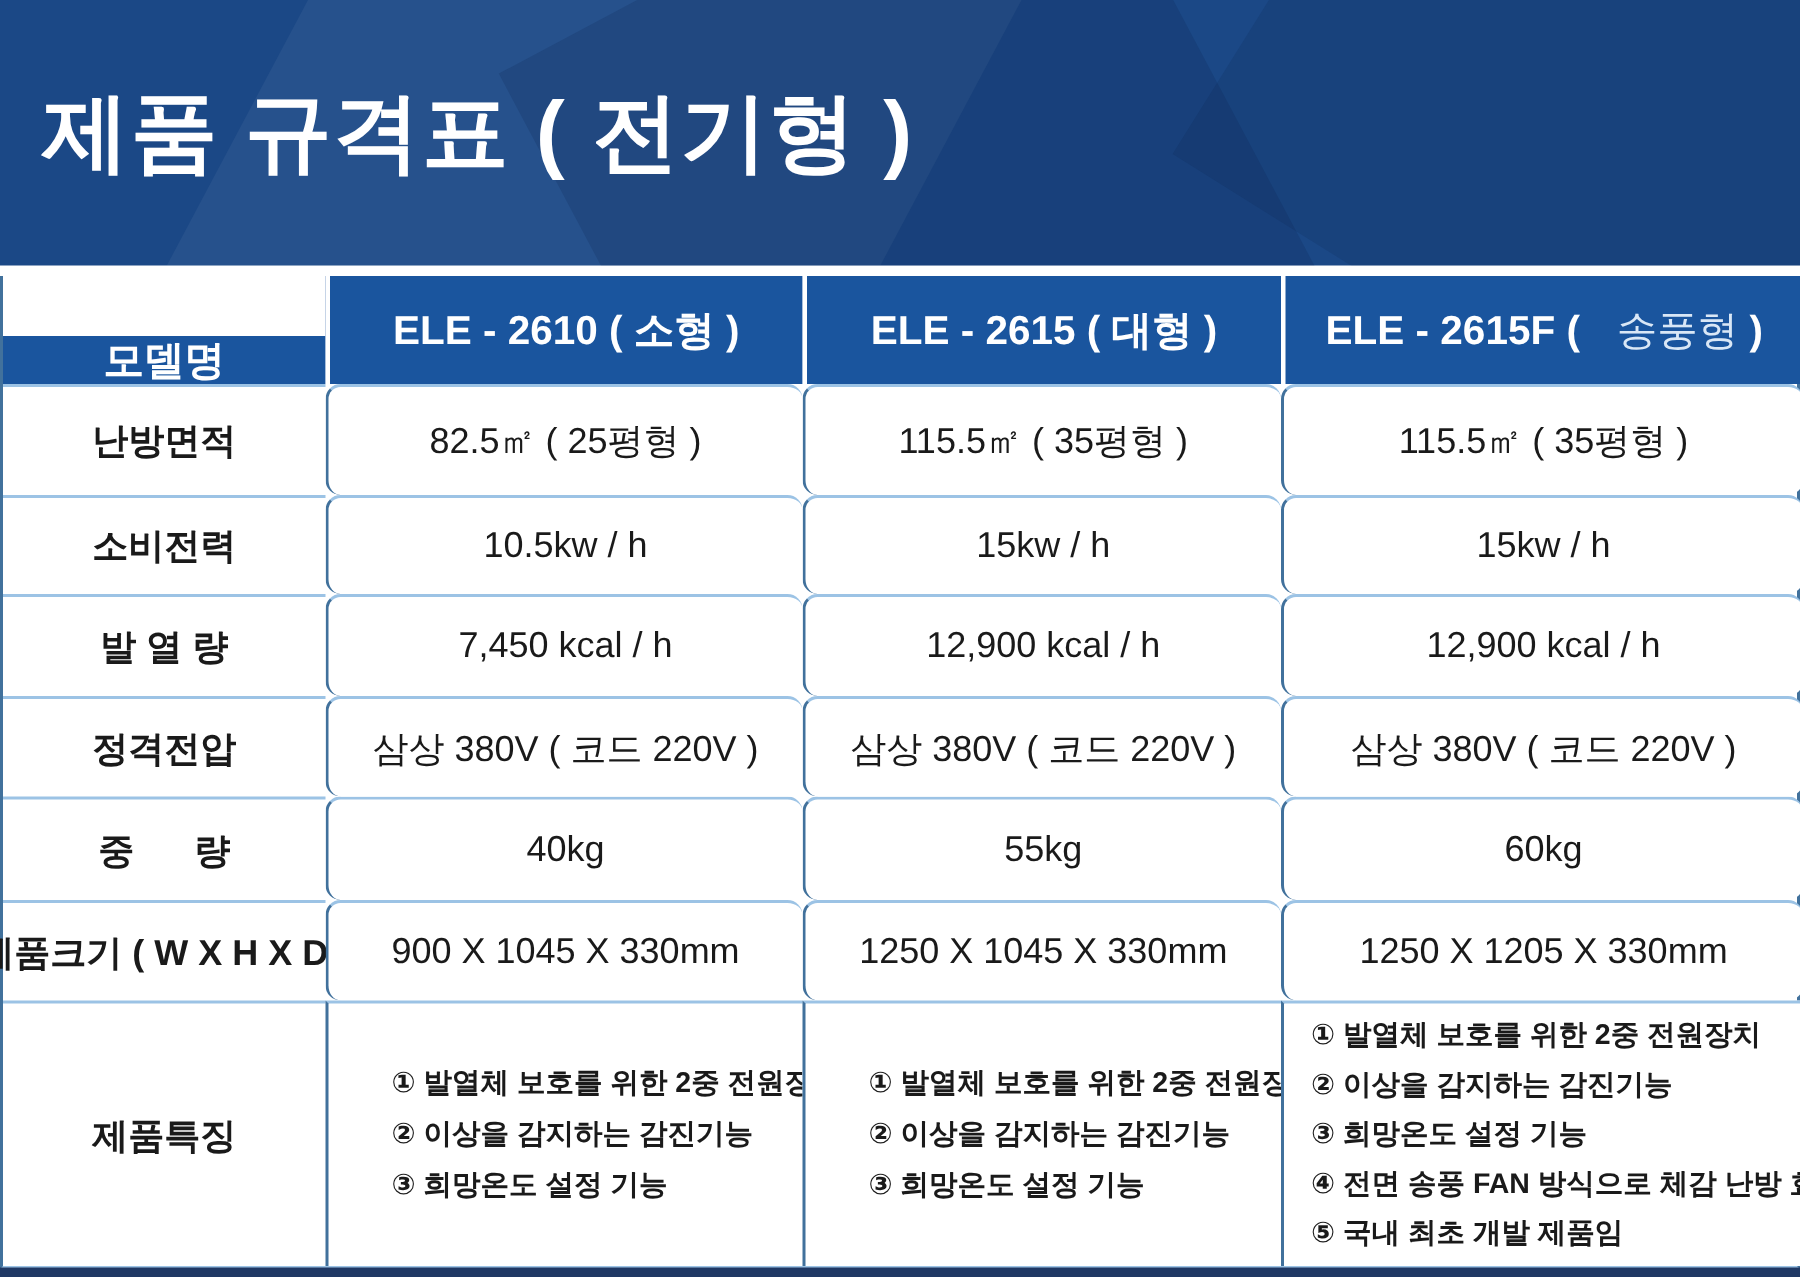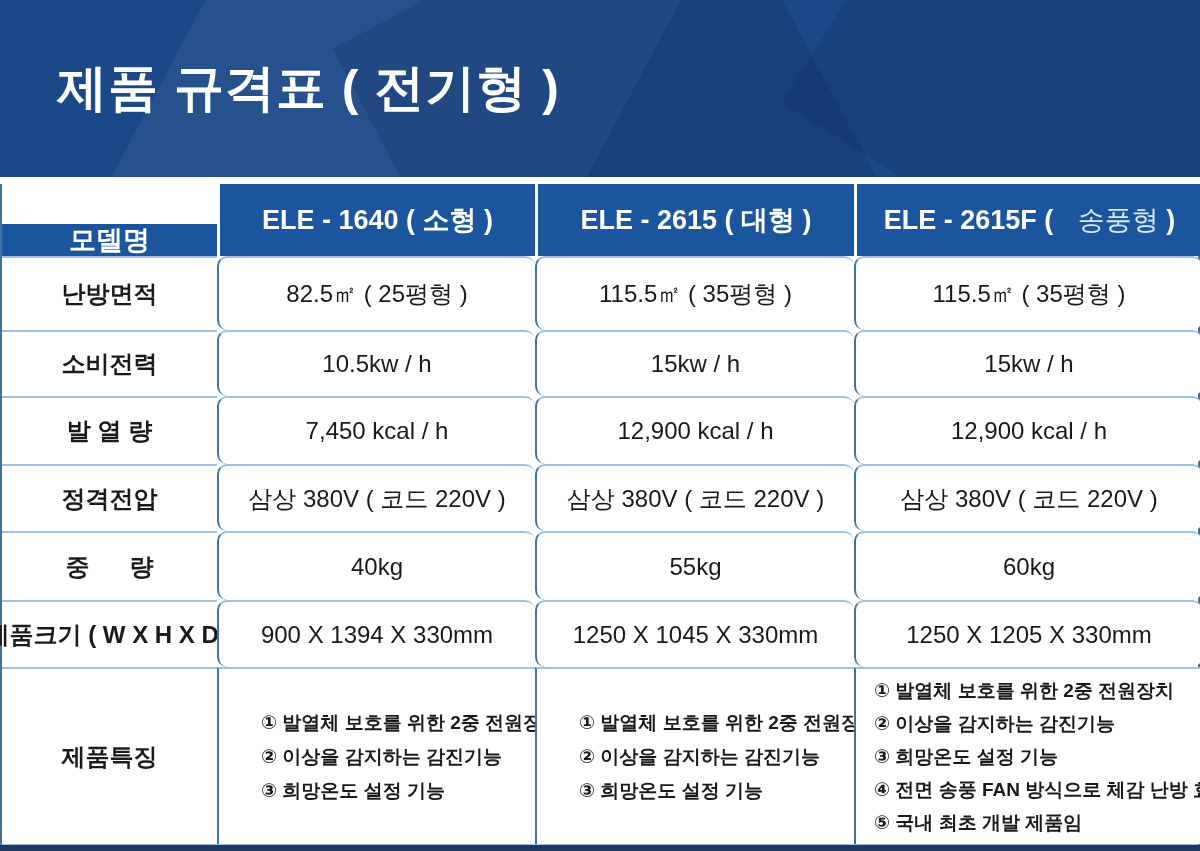--- a/index.html
+++ b/index.html
@@ -39,23 +39,23 @@
   }
   .shape-c {
     left: 880px; top: -240px;
     width: 520px; height: 520px;
     background: rgba(8,22,60,0.12);
     transform: rotate(32deg);
   }
   .banner-title {
     position: relative;
     z-index: 2;
-    padding-left: 57px;
+    padding-left: 28px;
     color: #ffffff;
-    font-size: 50px;
+    font-size: 58px;
     font-weight: 800;
     letter-spacing: 1px;
     white-space: pre;
   }
 
   
   .spec-table {
     position: absolute;
     left: 0; top: 184px;
     width: 1200px;
@@ -138,21 +138,21 @@
   <div class="banner">
     <div class="shape shape-a"></div>
     <div class="shape shape-b"></div>
     <div class="shape shape-c"></div>
     <div class="banner-title">제품 규격표 ( 전기형 )</div>
   </div>
 
   <div class="spec-table">
 
     <div class="cell head-cell first-col">모델명</div>
-    <div class="cell head-cell">ELE - 1640 ( 소형 )</div>
+    <div class="cell head-cell">ELE - 2610 ( 소형 )</div>
     <div class="cell head-cell">ELE - 2615 ( 대형 )</div>
     <div class="cell head-cell"><span>ELE - 2615F ( </span><span class="head-serif">송풍형</span><span> )</span></div>
 
     <div class="cell label-cell first-col">난방면적</div>
     <div class="cell value-cell">82.5㎡ ( 25평형 )</div>
     <div class="cell value-cell">115.5㎡ ( 35평형 )</div>
     <div class="cell value-cell">115.5㎡ ( 35평형 )</div>
 
     <div class="cell label-cell first-col">소비전력</div>
     <div class="cell value-cell">10.5kw / h</div>
@@ -168,21 +168,21 @@
     <div class="cell value-cell">삼상 380V ( 코드 220V )</div>
     <div class="cell value-cell">삼상 380V ( 코드 220V )</div>
     <div class="cell value-cell">삼상 380V ( 코드 220V )</div>
 
     <div class="cell label-cell first-col">중      량</div>
     <div class="cell value-cell">40kg</div>
     <div class="cell value-cell">55kg</div>
     <div class="cell value-cell">60kg</div>
 
     <div class="cell label-cell first-col">제품크기 ( W X H X D )</div>
-    <div class="cell value-cell">900 X 1394 X 330mm</div>
+    <div class="cell value-cell">900 X 1045 X 330mm</div>
     <div class="cell value-cell">1250 X 1045 X 330mm</div>
     <div class="cell value-cell">1250 X 1205 X 330mm</div>
 
     <div class="cell label-cell first-col">제품특징</div>
     <div class="cell feature-cell">
       <div>① 발열체 보호를 위한 2중 전원장치</div>
       <div>② 이상을 감지하는 감진기능</div>
       <div>③ 희망온도 설정 기능</div>
     </div>
     <div class="cell feature-cell">

